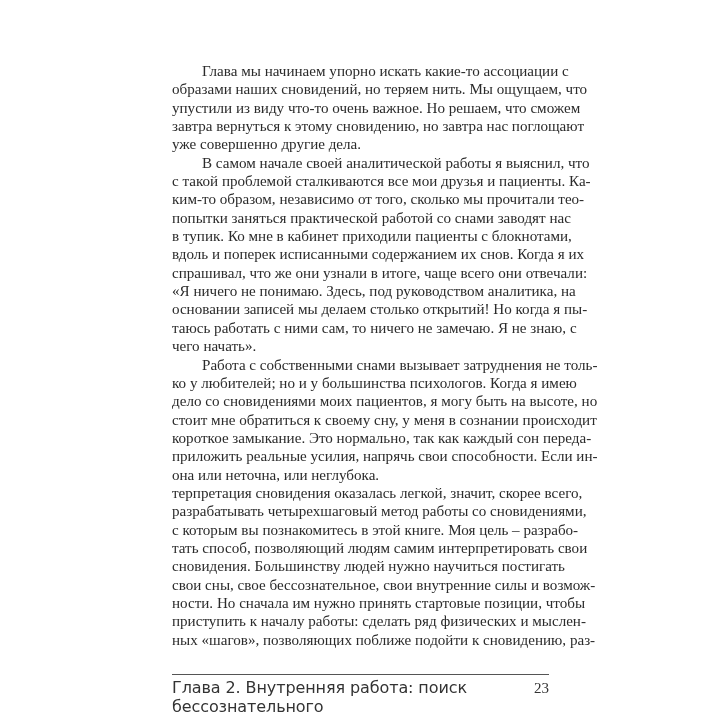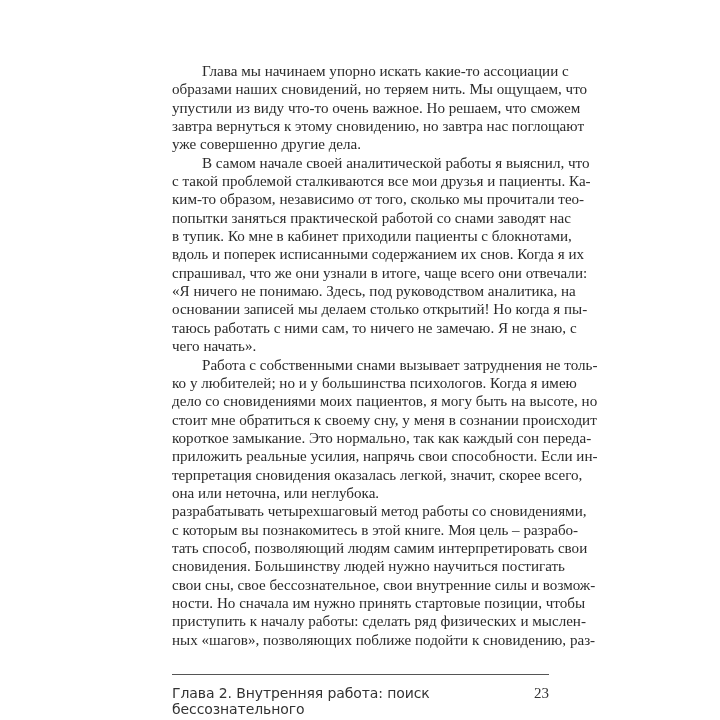--- a/index.html
+++ b/index.html
@@ -15,21 +15,21 @@
   .line.last { text-align-last: left; }
   .line.indent { padding-left: 30px; }
   .footer-rule {
     position: absolute; left: 172px; top: 674px; width: 377px; height: 1px; background: #555;
   }
   .footer {
     position: absolute; left: 172px; top: 678px; width: 377px;
     font-family: "DejaVu Sans", "Liberation Sans", sans-serif; color: #333;
     display: flex; justify-content: space-between; align-items: baseline;
   }
-  .footer .chapter { font-size: 14px; letter-spacing: -0.1px; margin-top: 7px; }
+  .footer .chapter { font-size: 16px; letter-spacing: -0.1px; }
   .footer .pagenum { font-size: 15px; font-family: Liberation Serif, serif; }
 </style>
 </head>
 <body>
 
 <div class="page">
   <div>
     <div class="line indent">Глава мы начинаем упорно искать какие-то ассоциации с</div>
     <div class="line">образами наших сновидений, но теряем нить. Мы ощущаем, что</div>
     <div class="line">упустили из виду что-то очень важное. Но решаем, что сможем</div>
@@ -49,22 +49,22 @@
     <div class="line">таюсь работать с ними сам, то ничего не замечаю. Я не знаю, с</div>
     <div class="line last">чего начать».</div>
   </div>
   <div>
     <div class="line indent">Работа с собственными снами вызывает затруднения не толь-</div>
     <div class="line">ко у любителей; но и у большинства психологов. Когда я имею</div>
     <div class="line">дело со сновидениями моих пациентов, я могу быть на высоте, но</div>
     <div class="line">стоит мне обратиться к своему сну, у меня в сознании происходит</div>
     <div class="line">короткое замыкание. Это нормально, так как каждый сон переда-</div>
     <div class="line">приложить реальные усилия, напрячь свои способности. Если ин-</div>
+    <div class="line last">она или неточна, или неглубока.</div>
     <div class="line">терпретация сновидения оказалась легкой, значит, скорее всего,</div>
-    <div class="line last">она или неточна, или неглубока.</div>
   </div>
   <div>
     <div class="line">разрабатывать четырехшаговый метод работы со сновидениями,</div>
     <div class="line">с которым вы познакомитесь в этой книге. Моя цель – разрабо-</div>
     <div class="line">тать способ, позволяющий людям самим интерпретировать свои</div>
     <div class="line">сновидения. Большинству людей нужно научиться постигать</div>
     <div class="line">свои сны, свое бессознательное, свои внутренние силы и возмож-</div>
     <div class="line">ности. Но сначала им нужно принять стартовые позиции, чтобы</div>
     <div class="line">приступить к началу работы: сделать ряд физических и мыслен-</div>
     <div class="line">ных «шагов», позволяющих поближе подойти к сновидению, раз-</div>

